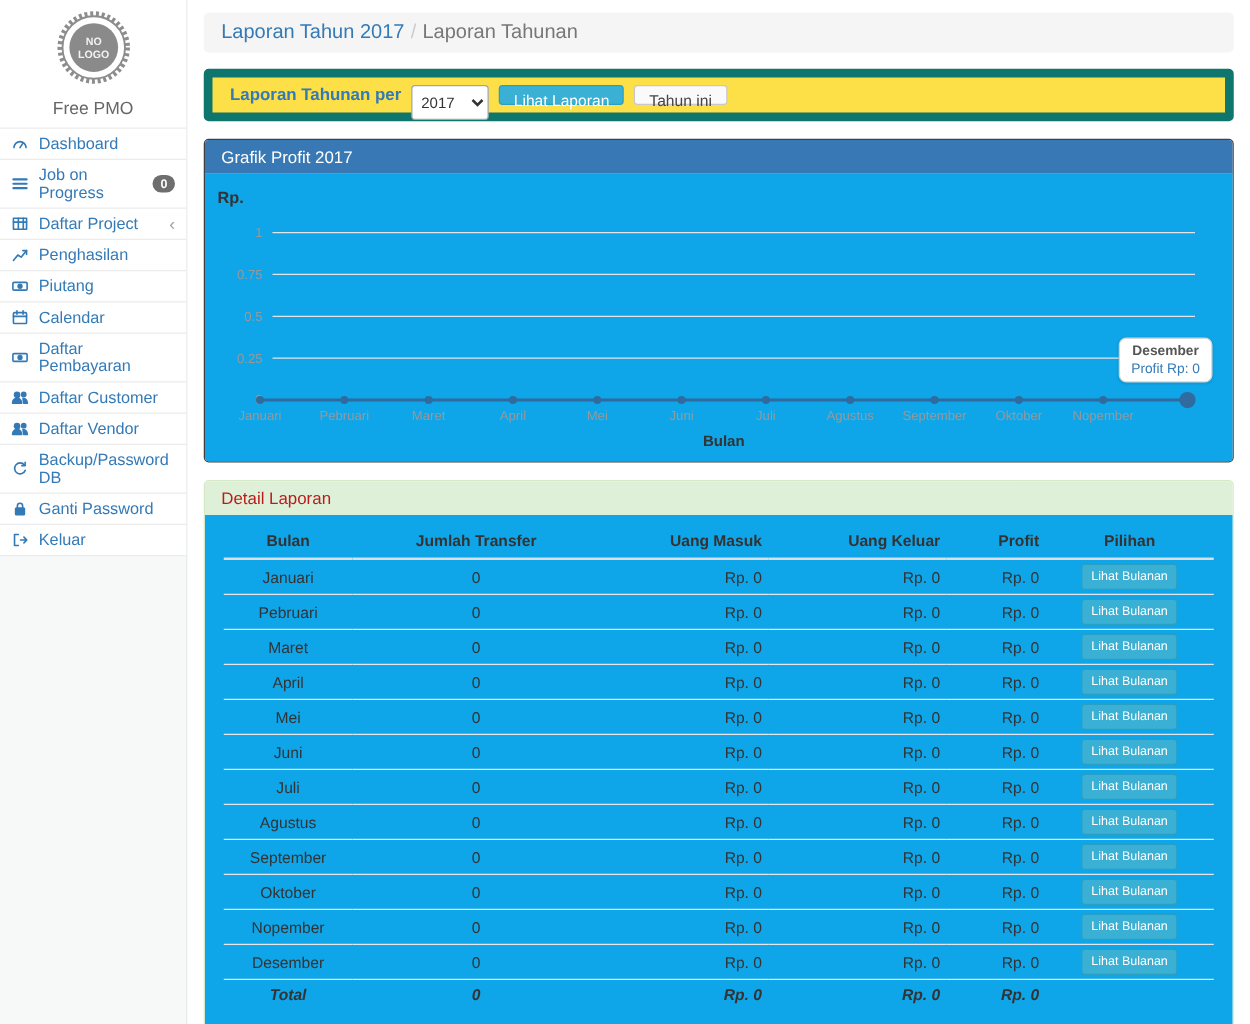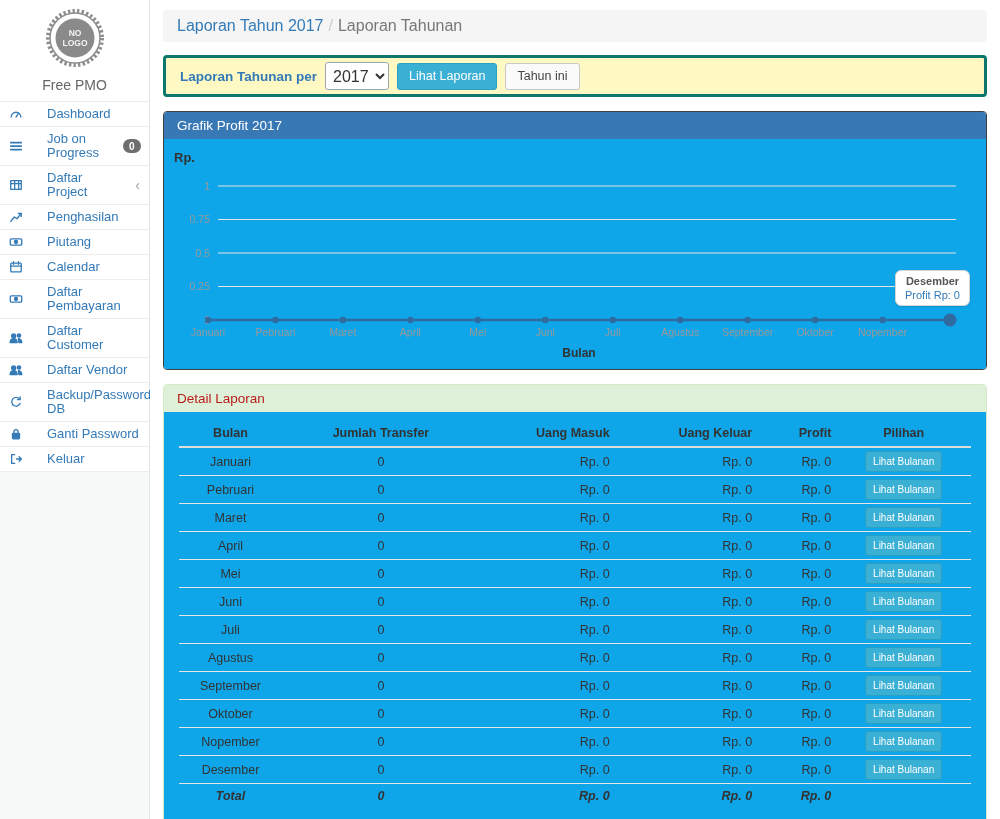--- a/index.html
+++ b/index.html
@@ -10,41 +10,41 @@
     background:#ffffff; color:#333;
   }
   .app { display:flex; min-height:783px; }
 
   
   .sidebar { flex:0 0 150px; width:150px; background:#f7f8f8; border-right:1px solid #e2e5e7; }
   .sidebar-top { background:#fff; }
   .logo-block { text-align:center; padding:8px 0 8px; }
   .brand { color:#666; font-size:14px; margin-top:5px; }
   .menu { list-style:none; margin:0; padding:0; border-top:1px solid #ececec; background:#fff; }
-  .menu li { display:flex; align-items:center; gap:24px; padding:5px 9px; border-bottom:1px solid #ececec;
+  .menu li { display:flex; align-items:center; gap:8px; padding:5px 9px; border-bottom:1px solid #ececec;
              color:#337ab7; font-size:13px; cursor:pointer; line-height:14px; }
   .menu .icon { width:14px; height:14px; flex:0 0 14px; display:inline-flex; color:#337ab7; }
   .menu .icon svg { display:block; width:14px; height:14px; }
   .badge { margin-left:auto; background:#6e6e6e; color:#fff; font-size:10px; font-weight:bold;
            border-radius:9px; padding:1.5px 6px; line-height:11px; }
   .chevron { margin-left:auto; color:#9aa0a5; font-size:14px; line-height:10px; }
 
   
   .main { flex:1 1 auto; padding:10px 13px 0 13px; background:#fff; }
 
   .breadcrumb { background:#f5f5f5; border-radius:4px; padding:7px 14px; font-size:16px; margin-bottom:13px; }
   .breadcrumb a { color:#337ab7; text-decoration:none; cursor:pointer; }
   .breadcrumb .sep { color:#ccc; margin:0 5px; }
   .breadcrumb .current { color:#777; }
 
-  .filter-panel { background:#fef9c3; border:3px solid #0f766e; border-radius:4px; padding:6px 14px;
-                  display:flex; align-items:center; gap:8px; margin-bottom:14px; height:42px; }
+  .filter-panel { background:#fde047; border:7px solid #0f766e; border-radius:4px; padding:6px 14px;
+                  display:flex; gap:8px; margin-bottom:14px; height:42px; }
   .filter-label { color:#337ab7; font-weight:bold; font-size:13.5px; }
   select.year { height:28px; min-width:62px; border:1px solid #9fa6ad; border-radius:3px; background:#fff;
-                font-size:16px; font-family:inherit; padding:2px 3px; color:#333; }
+                font-size:12px; font-family:inherit; padding:2px 3px; color:#333; }
   .btn { font-size:12.5px; border-radius:3px; padding:5px 11px; border:1px solid transparent;
          cursor:pointer; font-family:inherit; line-height:15px; }
   .btn-info { background:#3ab0d5; border-color:#2a9fc4; color:#fff; }
   .btn-default { background:#fafafa; border-color:#c8c8c8; color:#444; }
 
   .panel { border-radius:4px; margin-bottom:14px; }
   .panel-heading { padding:6px 13px; font-size:13.5px; border-radius:3px 3px 0 0; }
   .panel-primary { border:1px solid #404040; }
   .panel-primary .panel-heading { background:#3878b4; color:#fff; }
   .panel-success { border:1px solid #d6e9c6; }

